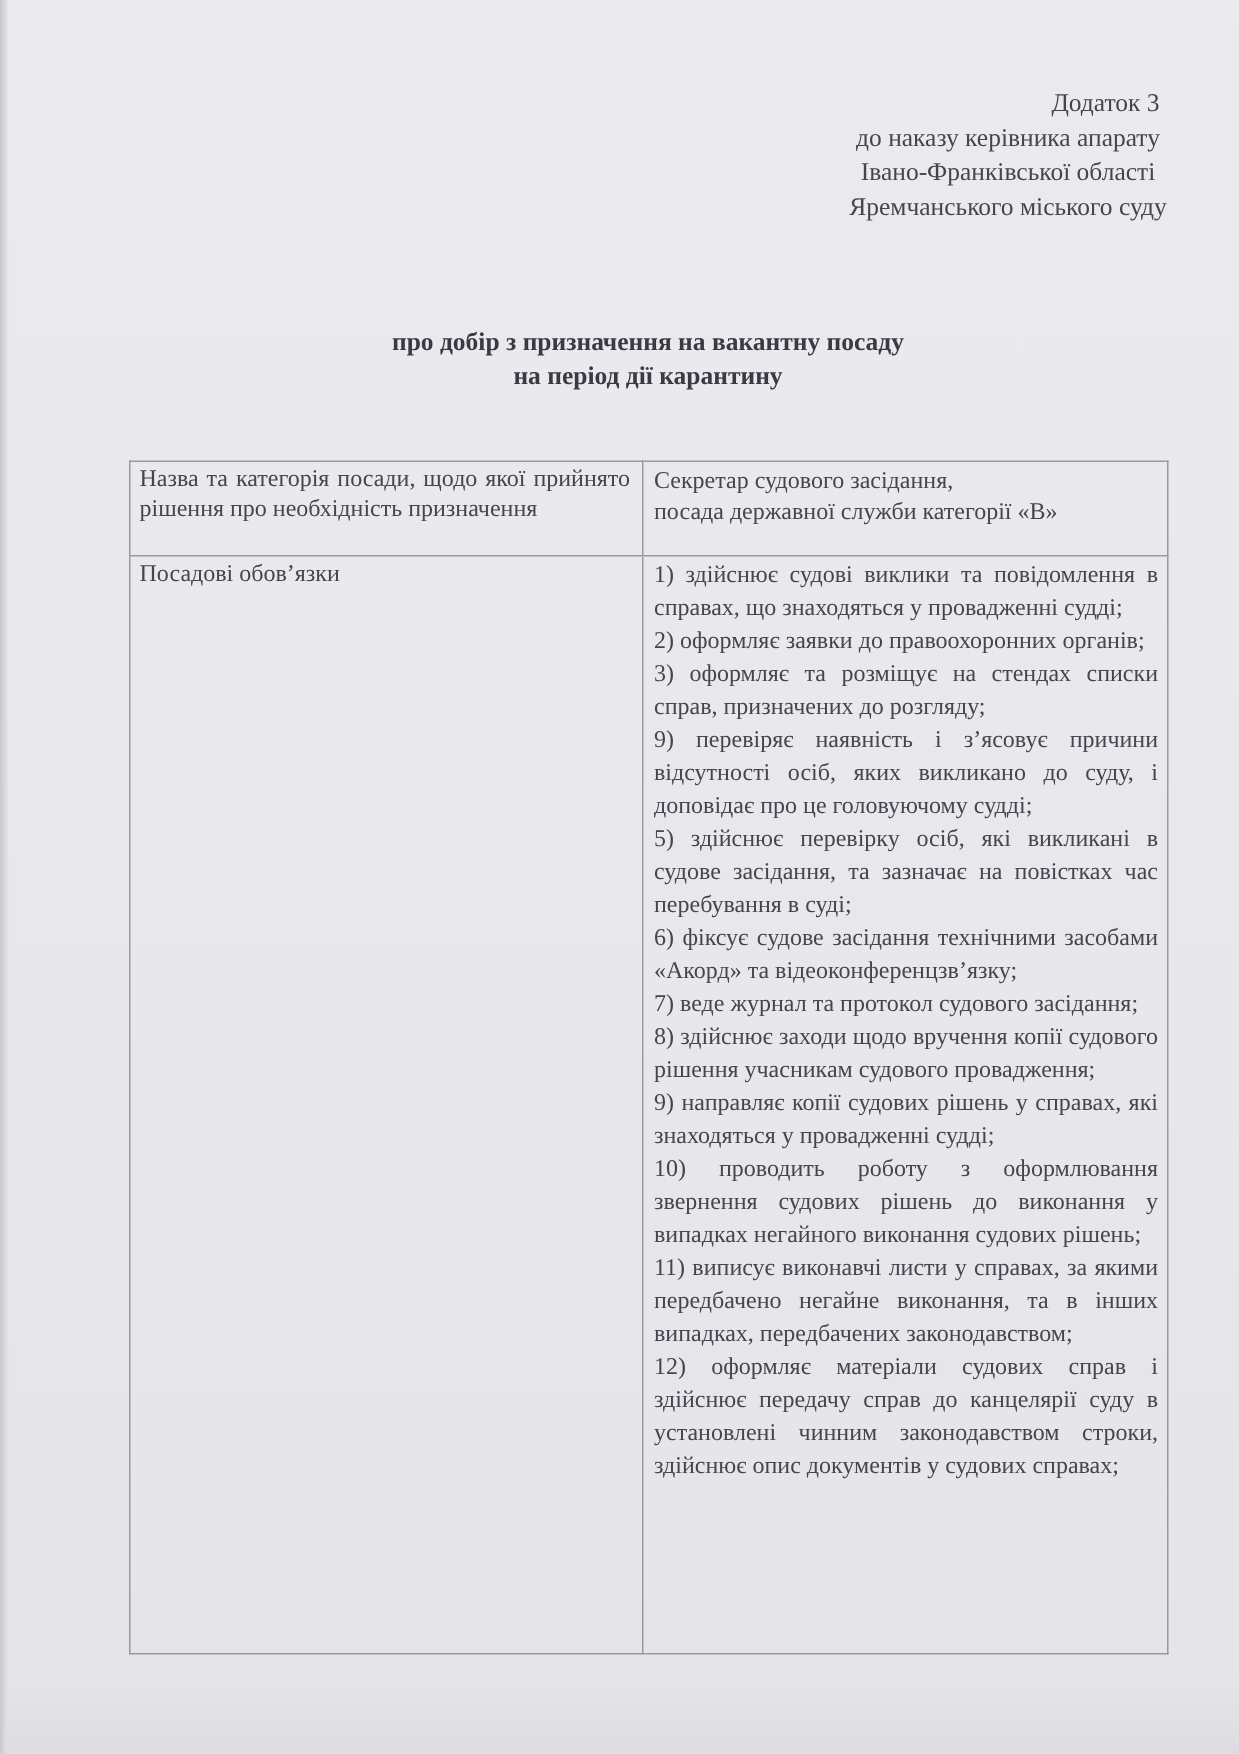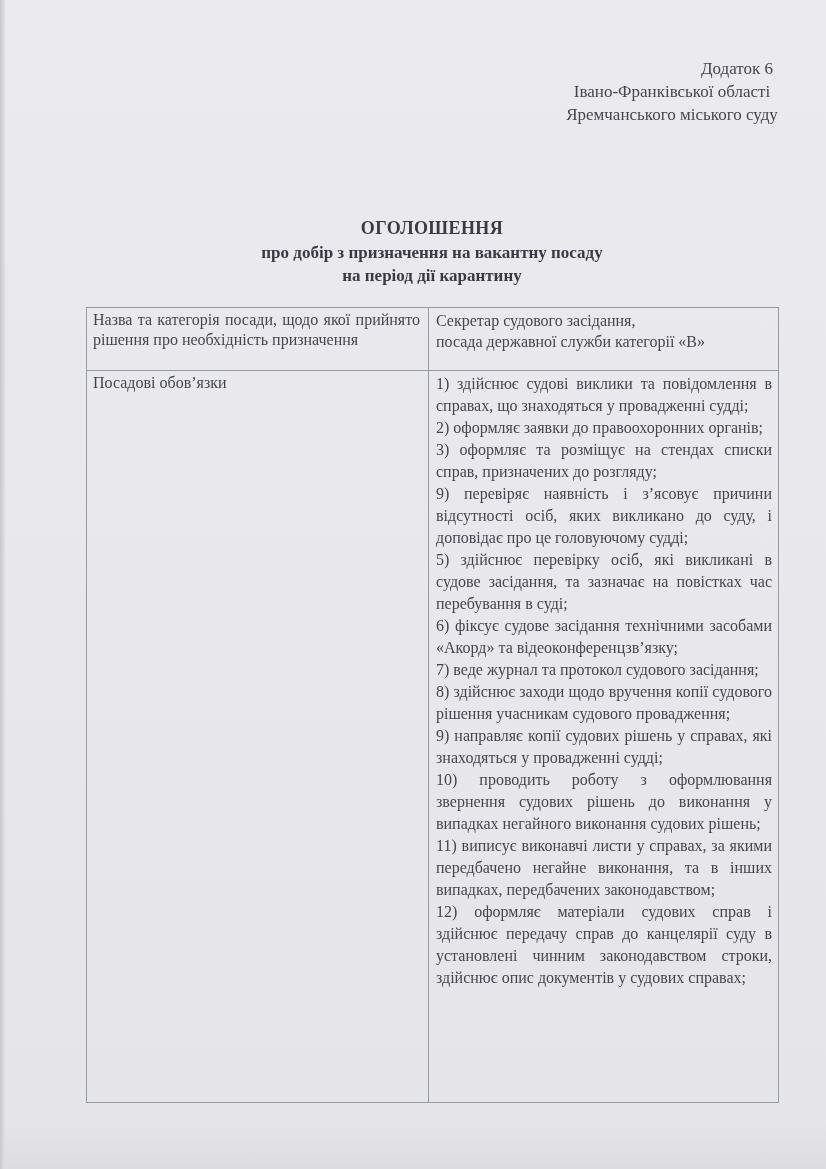--- a/index.html
+++ b/index.html
@@ -64,27 +64,27 @@
     line-height: 22px;
   }
 </style>
 </head>
 <body>
 
 <div class="page">
   <div class="edge-left"></div>
 
   <div class="annex">
-      <div class="annex-line">Додаток 6</div>
+      <div class="annex-line">Додаток 3</div>
+      <div class="annex-line">до наказу керівника апарату</div>
       <div class="annex-line">Івано-Франківської області</div>
       <div class="annex-line">Яремчанського міського суду</div>
     </div>
 
   <div class="title-block">
-    <div class="title-main">ОГОЛОШЕННЯ</div>
     <div class="title-sub">про добір з призначення на вакантну посаду</div>
     <div class="title-sub">на період дії карантину</div>
   </div>
 
   <table class="doc-table">
     <colgroup>
       <col class="col-label">
       <col class="col-value">
     </colgroup>
     <tbody>

